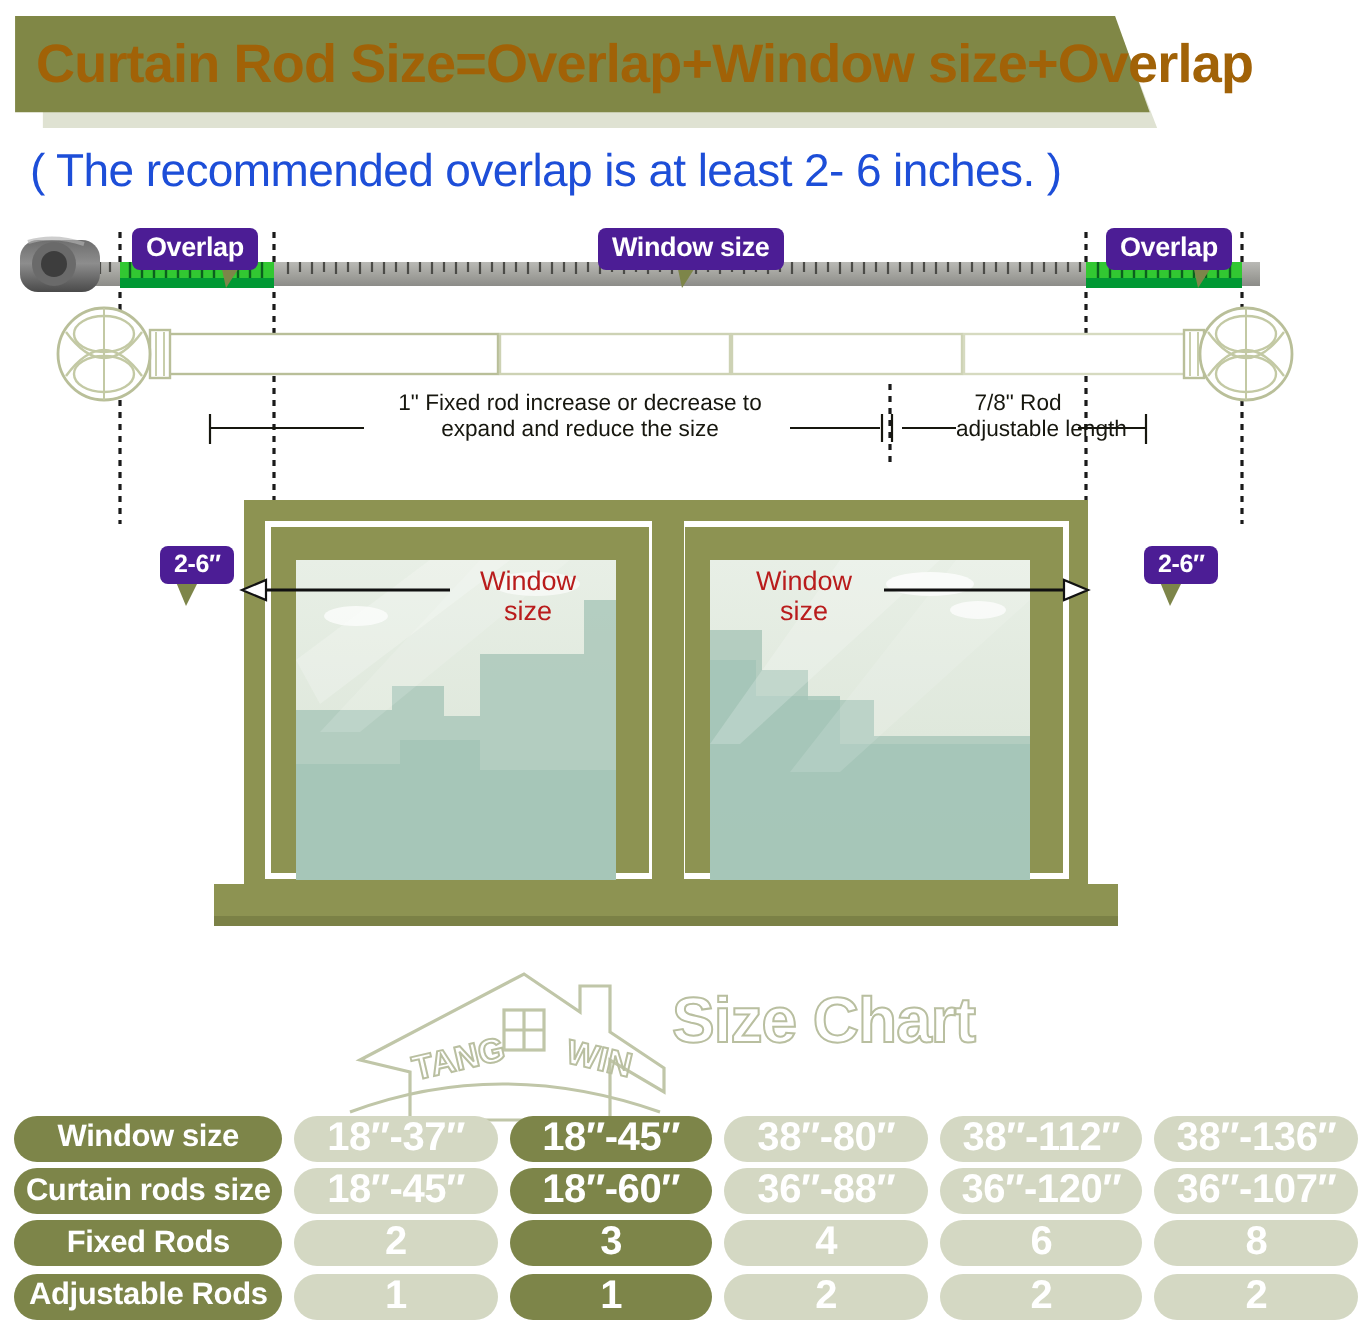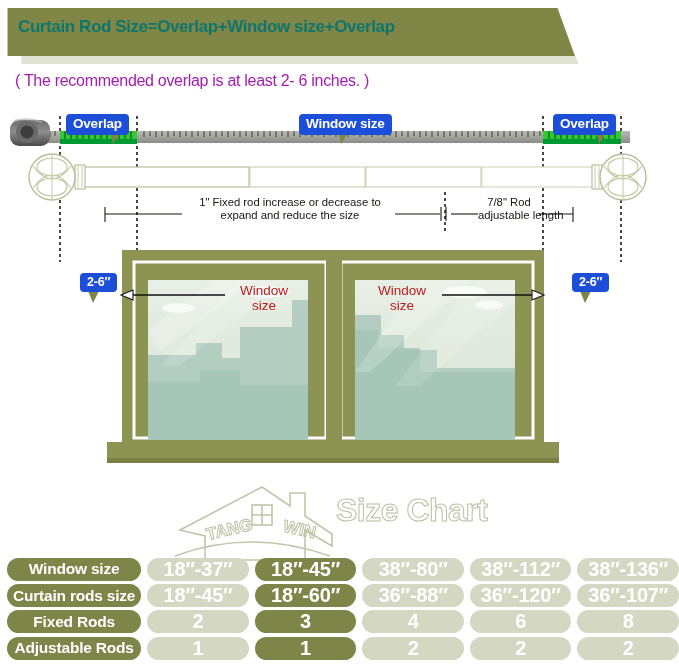--- a/index.html
+++ b/index.html
@@ -14,38 +14,38 @@
   
   .header-wrap { position: absolute; left: 0; top: 8px; width: 600px; height: 52px; }
   .header-shadow {
     position: absolute; left: 0; top: 4px; width: 600px; height: 52px;
   }
   .header-bar {
     position: absolute; left: 0; top: 0; width: 592px; height: 50px;
   }
   .header-title {
     position: absolute; left: 18px; top: 9px;
-    font-size: 17px; font-weight: bold; color: #0f766e;
+    font-size: 27px; font-weight: bold; color: #a16207;
     letter-spacing: -0.4px; white-space: nowrap;
     font-family: "Liberation Sans", sans-serif;
   }
   .subtitle {
     position: absolute; left: 15px; top: 72px;
-    font-size: 16px; color: #a21caf; white-space: nowrap;
+    font-size: 23px; color: #1d4ed8; white-space: nowrap;
     font-family: "Liberation Sans", sans-serif; letter-spacing: -0.3px;
   }
 
   
   .stage { position: absolute; left: 0; top: 0; width: 679px; height: 664px; }
   .stage svg { display: block; }
 
   
   .callout {
     position: absolute;
-    background: #1d4ed8;
+    background: #4c1d95;
     color: #fff;
     font-size: 13.5px;
     font-weight: bold;
     padding: 2px 7px 3px 7px;
     border-radius: 4px;
     white-space: nowrap;
     line-height: 1.15;
     letter-spacing: -0.2px;
     z-index: 6;
   }

